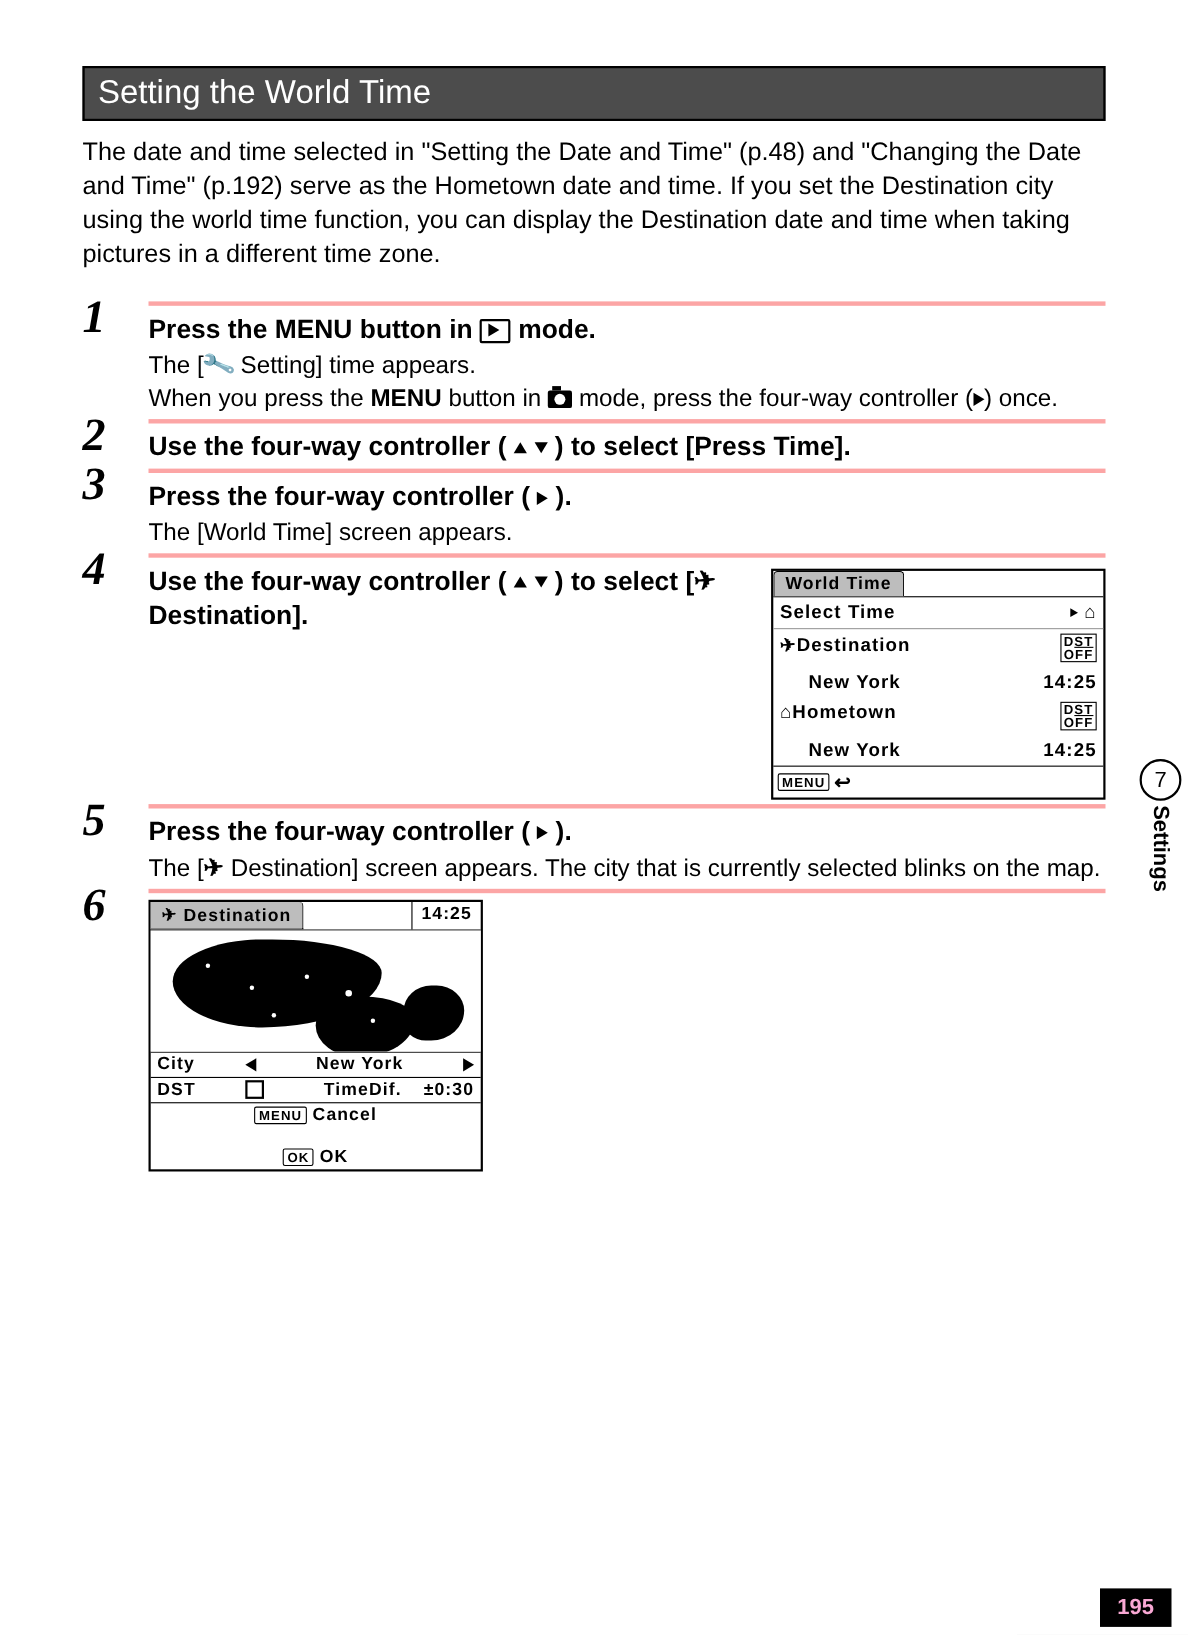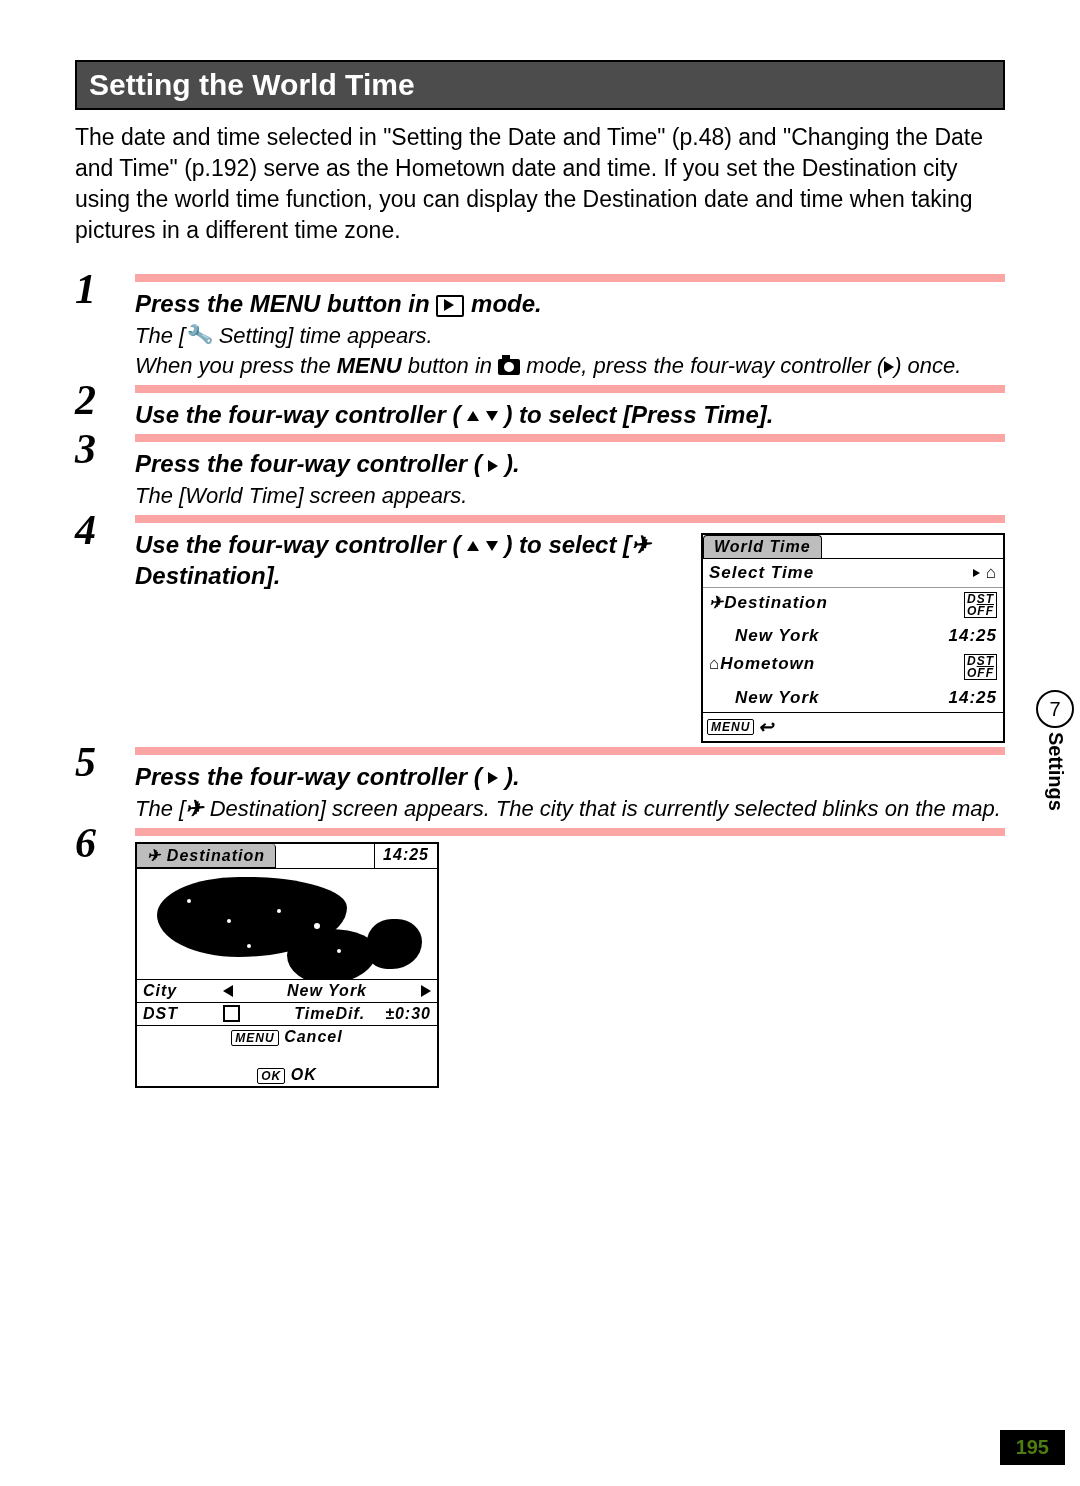--- a/index.html
+++ b/index.html
@@ -13,21 +13,21 @@
     height: 1486px;
     background: #fff;
     margin: 0 auto;
     position: relative;
     box-sizing: border-box;
     padding: 60px 75px 60px 75px;
   }
   .section-header {
     background: #4c4c4c;
     color: #fff;
-    font-weight: bold;
+    font-weight: normal;
     font-size: 30px;
     padding: 6px 12px;
     border: 2px solid #000;
   }
   .intro {
     font-size: 23px;
     line-height: 1.35;
     margin: 12px 0 28px 0;
   }
   .subhead {
@@ -46,24 +46,23 @@
     position: absolute;
     left: 0;
     top: -6px;
     font-family: Georgia, 'Times New Roman', serif;
     font-style: italic;
     font-weight: bold;
     font-size: 42px;
     line-height: 1;
   }
   .stepline {
-    border-top: 8px solid #fca5a5;
+    border-top: 4px solid #fca5a5;
     padding-top: 6px;
     margin-bottom: 4px;
-    font-style: italic;
   }
   .stepmain {
     font-weight: bold;
     font-size: 24px;
     line-height: 1.3;
   }
   .stepbody {
     font-size: 22px;
     line-height: 1.35;
     margin-top: 2px;
@@ -201,23 +200,23 @@
   }
   .sidetab .vtxt {
     writing-mode: vertical-rl;
     font-weight:bold;
     font-size:20px;
     margin:0 auto;
   }
   .pagenum {
     position:absolute;
     right:15px;
-    bottom:21px;
+    bottom:7px;
     background:#000;
-    color:#4d7c0f;
+    color:#f9a8d4;
     padding:6px 16px;
     font-weight:bold;
     font-size:20px;
   }
 
   
   .inline-icon {
     display:inline-block;
     width:24px;height:18px;
     border:2px solid #000;

